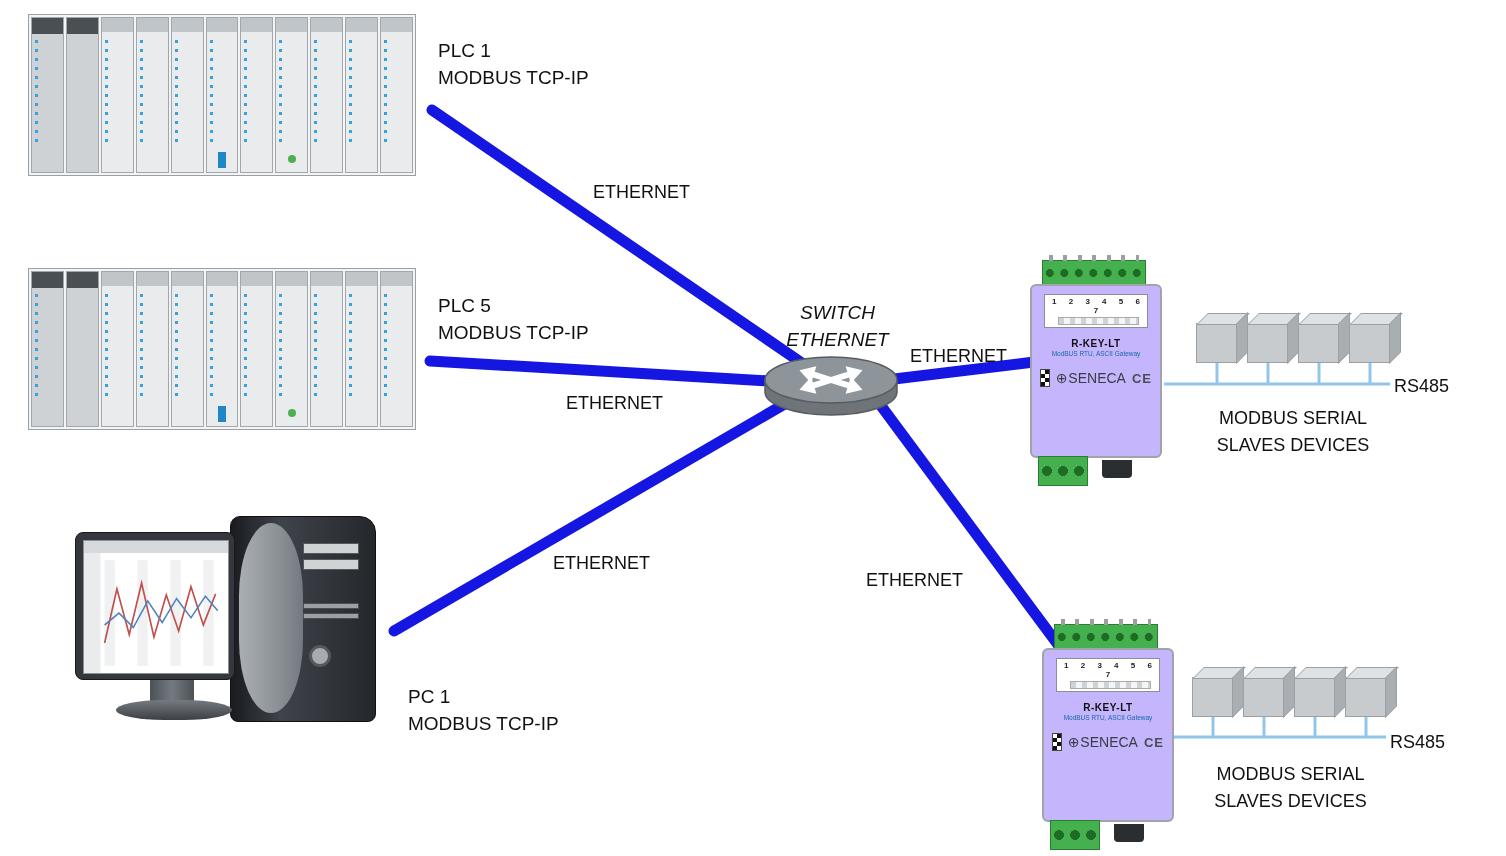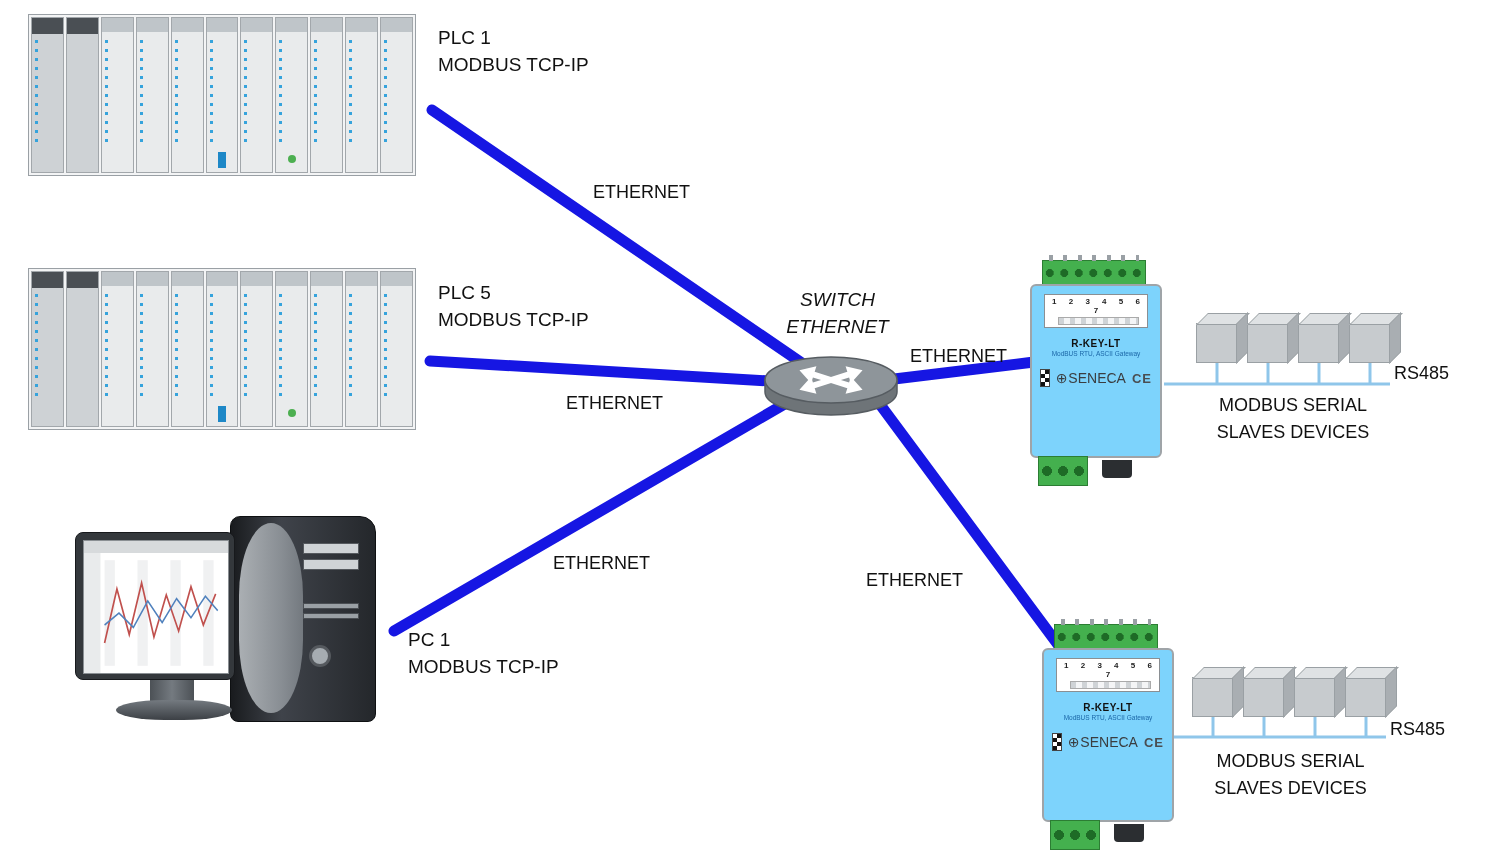--- a/index.html
+++ b/index.html
@@ -2,21 +2,21 @@
 <html><head>
 <meta charset="utf-8">
 <style>
   html,body { margin:0; padding:0; background:#fff; }
   .canvas {
     position:relative; width:1506px; height:856px; overflow:hidden; background:#fff;
     font-family:"Liberation Sans", sans-serif; color:#111;
   }
   .wires { position:absolute; left:0; top:0; z-index:1; }
   .device { position:absolute; z-index:2; }
-  .lbl { position:absolute; z-index:3; font-size:19px; line-height:27px; white-space:nowrap; }
+  .lbl { position:absolute; z-index:3; font-size:19px; line-height:27px; white-space:nowrap;margin-top:13px; }
   .lbl-center { text-align:center; }
   .eth-lbl { position:absolute; z-index:3; font-size:18px; white-space:nowrap; }
 
   
   .plc-rack { display:flex; gap:2px; padding:2px; background:#f3f4f5; border:1px solid #9aa0a5; box-sizing:border-box; }
   .mod { flex:1; position:relative; background:linear-gradient(#bfc5c9 0 14px, #e9ebec 14px); border:1px solid #a2a7ab; }
   .mod.dark { background:linear-gradient(#4a4f54 0 16px, #ced2d5 16px); }
   .mod.led::before { content:""; position:absolute; left:3px; top:22px; bottom:30px; width:3px;
     background:repeating-linear-gradient(180deg,#35a3dc 0 3px, transparent 3px 9px); }
   .mod.tab-blue::after { content:""; position:absolute; bottom:4px; left:calc(50% - 4px); width:8px; height:16px; background:#1e88c7; }
@@ -41,21 +41,21 @@
     background:#a6acb1; border:3px solid #55595e; }
 
   
   .rkey { width:132px; height:232px; }
   .rkey-term-top { position:absolute; top:2px; left:12px; width:102px; height:24px;
     background-color:#44b04e; border:1px solid #2c7d33;
     background-image:radial-gradient(circle 4px at 7px 12px, #1e6b26 98%, transparent); background-size:14.5px 100%; }
   .rkey-term-top::before { content:""; position:absolute; left:6px; right:6px; top:-6px; height:6px;
     background:repeating-linear-gradient(90deg,#9aa0a5 0 4px, transparent 4px 14.5px); }
   .rkey-body { position:absolute; top:26px; left:0; width:100%; height:174px; box-sizing:border-box;
-    background:#7dd3fc; border:2px solid #9fa4a8; border-radius:6px; padding:6px 8px; }
+    background:#c4b5fd; border:2px solid #9fa4a8; border-radius:6px; padding:6px 8px; }
   .rkey-dip { margin:2px auto 0; width:92%; box-sizing:border-box; border:1px solid #8a8f93; background:#fff;
     font-size:8px; font-weight:bold; letter-spacing:5px; text-align:center; color:#222; padding:2px 0 2px 5px; }
   .rkey-dip::after { content:""; display:block; margin:2px auto 0; width:82%; height:6px;
     background:repeating-linear-gradient(90deg,#cfd3d6 0 5px,#f4f5f6 5px 11px); border:1px solid #aaa; }
   .rkey-model { text-align:center; font-weight:bold; font-size:10px; color:#101010; margin-top:10px; letter-spacing:.5px; }
   .rkey-sub { text-align:center; font-size:6.5px; color:#1b67a8; margin-top:1px; }
   .rkey-logo-row { display:flex; align-items:center; justify-content:center; gap:6px; margin-top:12px; }
   .qr { width:16px; height:16px; background:conic-gradient(#111 25%, #fff 0 50%, #111 0 75%, #fff 0) 0 0 / 8px 8px;
     border:1px solid #444; }
   .brand { font-size:14px; font-weight:normal; color:#3a3d40; white-space:nowrap; }
@@ -212,21 +212,21 @@
   <div class="lbl" style="left:438px; top:24px;">
     <div>PLC 1</div>
     <div>MODBUS TCP-IP</div>
   </div>
 
   <div class="lbl" style="left:438px; top:279px;">
     <div>PLC 5</div>
     <div>MODBUS TCP-IP</div>
   </div>
 
-  <div class="lbl" style="left:408px; top:626px;">
+  <div class="lbl" style="left:408px; top:670px;">
     <div>PC 1</div>
     <div>MODBUS TCP-IP</div>
   </div>
 
   <div class="lbl lbl-center" style="left:765px; top:286px; width:145px;font-style:italic;">
     <div>SWITCH</div>
     <div>ETHERNET</div>
   </div>
 
   <div class="eth-lbl" style="left:593px; top:182px;">ETHERNET</div>

